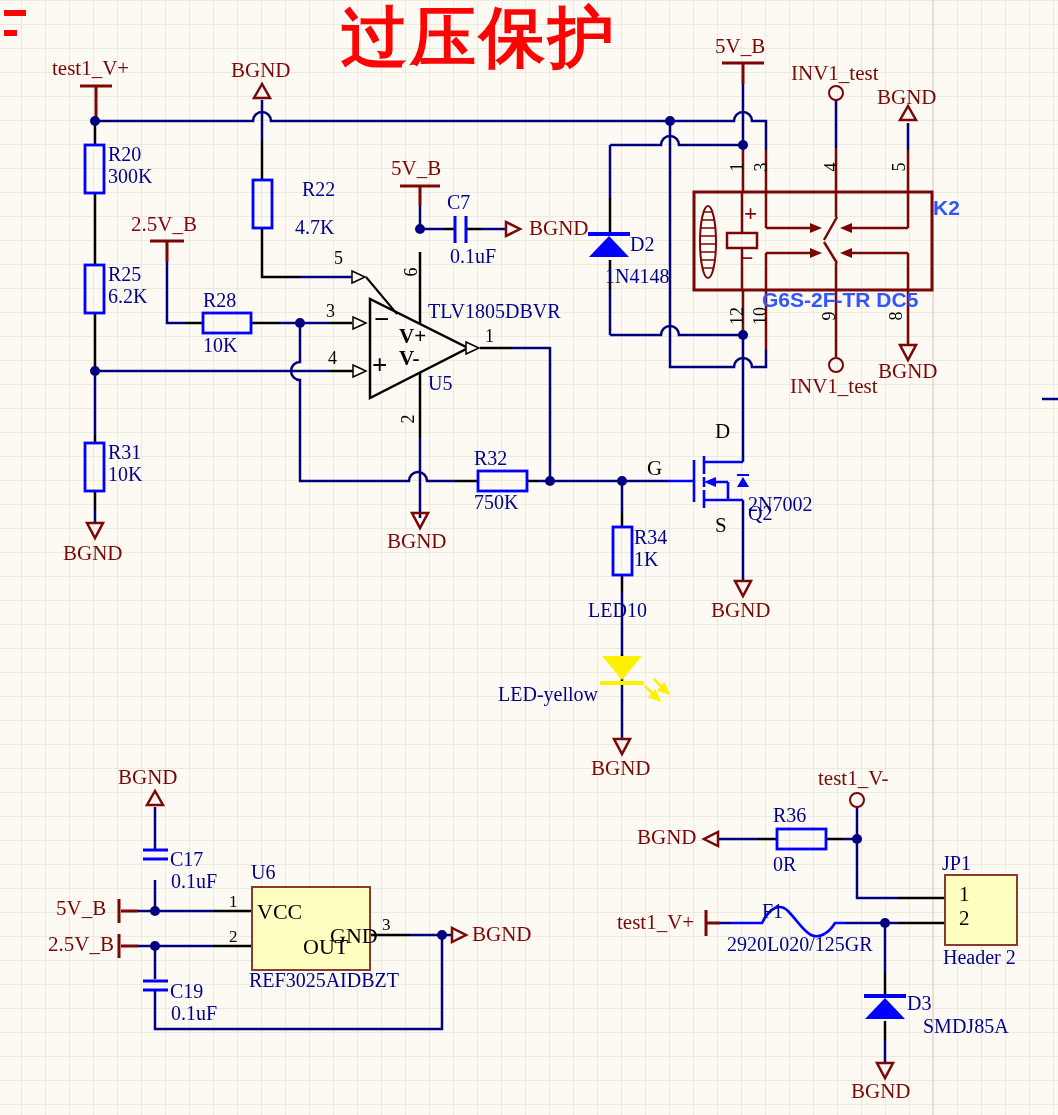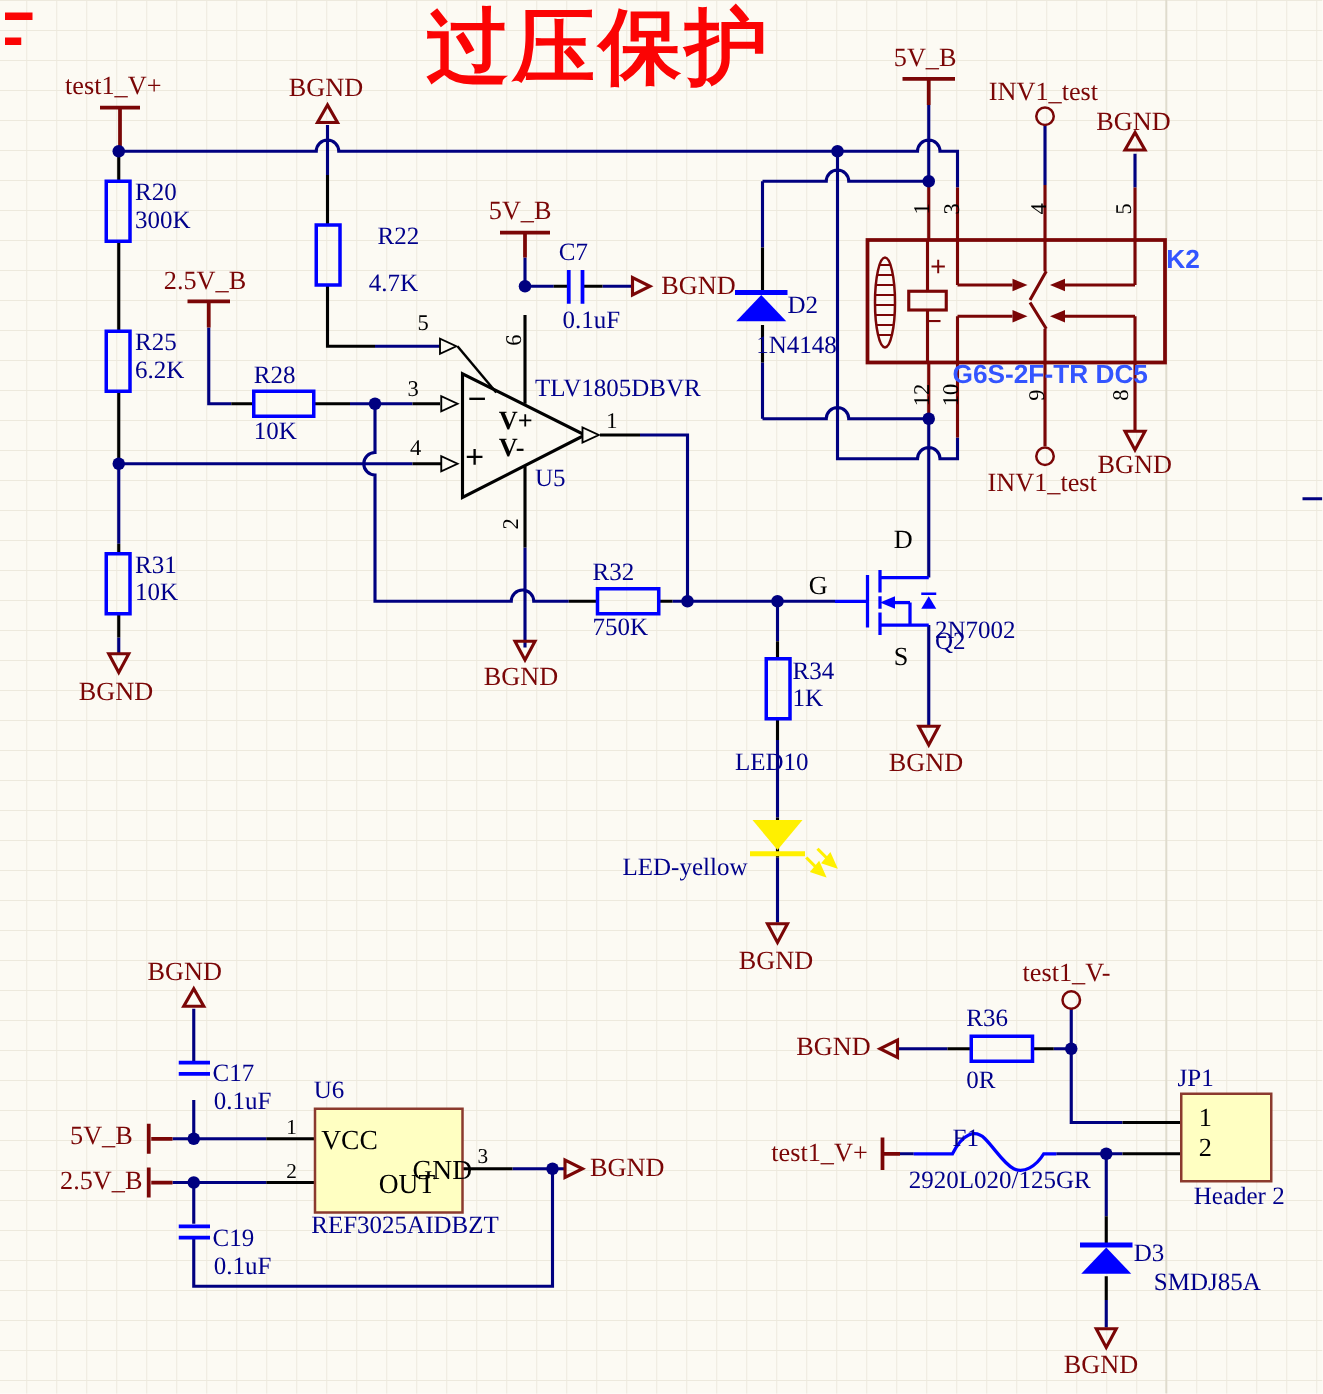--- a/index.html
+++ b/index.html
@@ -290,21 +290,21 @@
 <div class="t lbl" style="left:748px;top:494px;">2N7002</div>
 <div class="t lbl" style="left:428px;top:373px;">U5</div>
 <div class="t lbl" style="left:428px;top:301px;">TLV1805DBVR</div>
 <div class="t lbl" style="left:251px;top:862px;">U6</div>
 <div class="t lbl" style="left:249px;top:970px;">REF3025AIDBZT</div>
 <div class="t k2lbl" style="left:933px;top:197px;">K2</div>
 <div class="t k2lbl" style="left:762px;top:289px;">G6S-2F-TR DC5</div>
 <div class="t lbl" style="left:762px;top:901px;">F1</div>
 <div class="t lbl" style="left:727px;top:934px;">2920L020/125GR</div>
 <div class="t lbl" style="left:942px;top:853px;">JP1</div>
-<div class="t lbl" style="left:943px;top:947px;margin-left:12px;">Header 2</div>
+<div class="t lbl" style="left:943px;top:947px;">Header 2</div>
 
 <div class="t pin" style="left:326px;top:302px;">3</div>
 <div class="t pin" style="left:328px;top:349px;">4</div>
 <div class="t pin" style="left:334px;top:249px;">5</div>
 <div class="t pin" style="left:485px;top:327px;">1</div>
 <div class="t pin rot" style="left:411px;top:272px;">6</div>
 <div class="t pin rot" style="left:408px;top:419px;">2</div>
 <div class="t vtxt" style="left:399px;top:326px;">V+</div>
 <div class="t vtxt" style="left:399px;top:348px;">V-</div>
 <div class="t opsym" style="left:374px;top:306px;">−</div>

